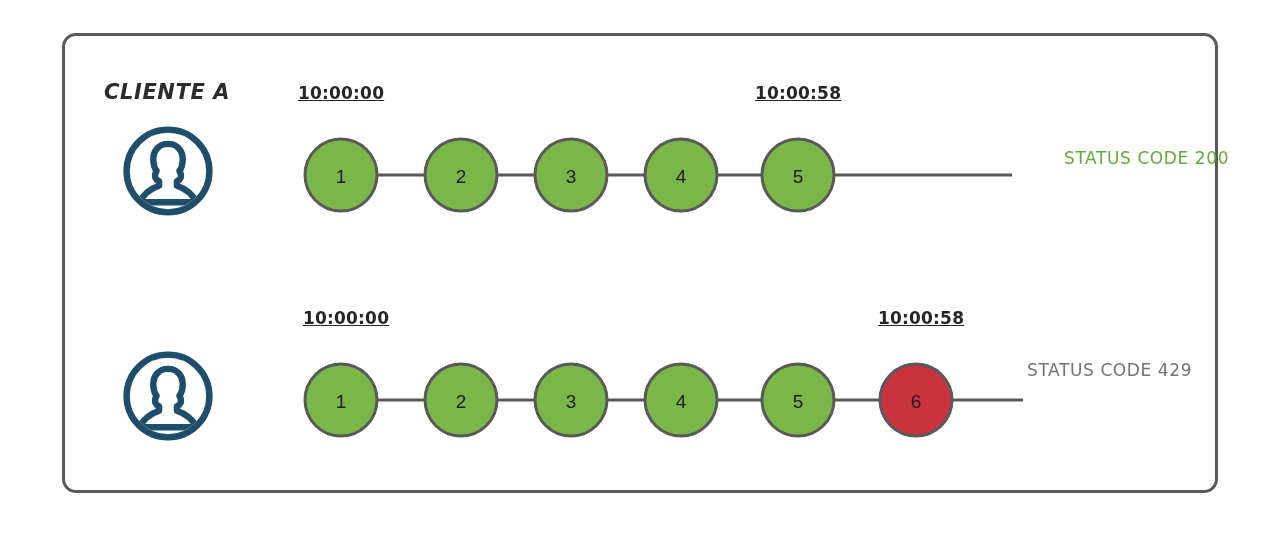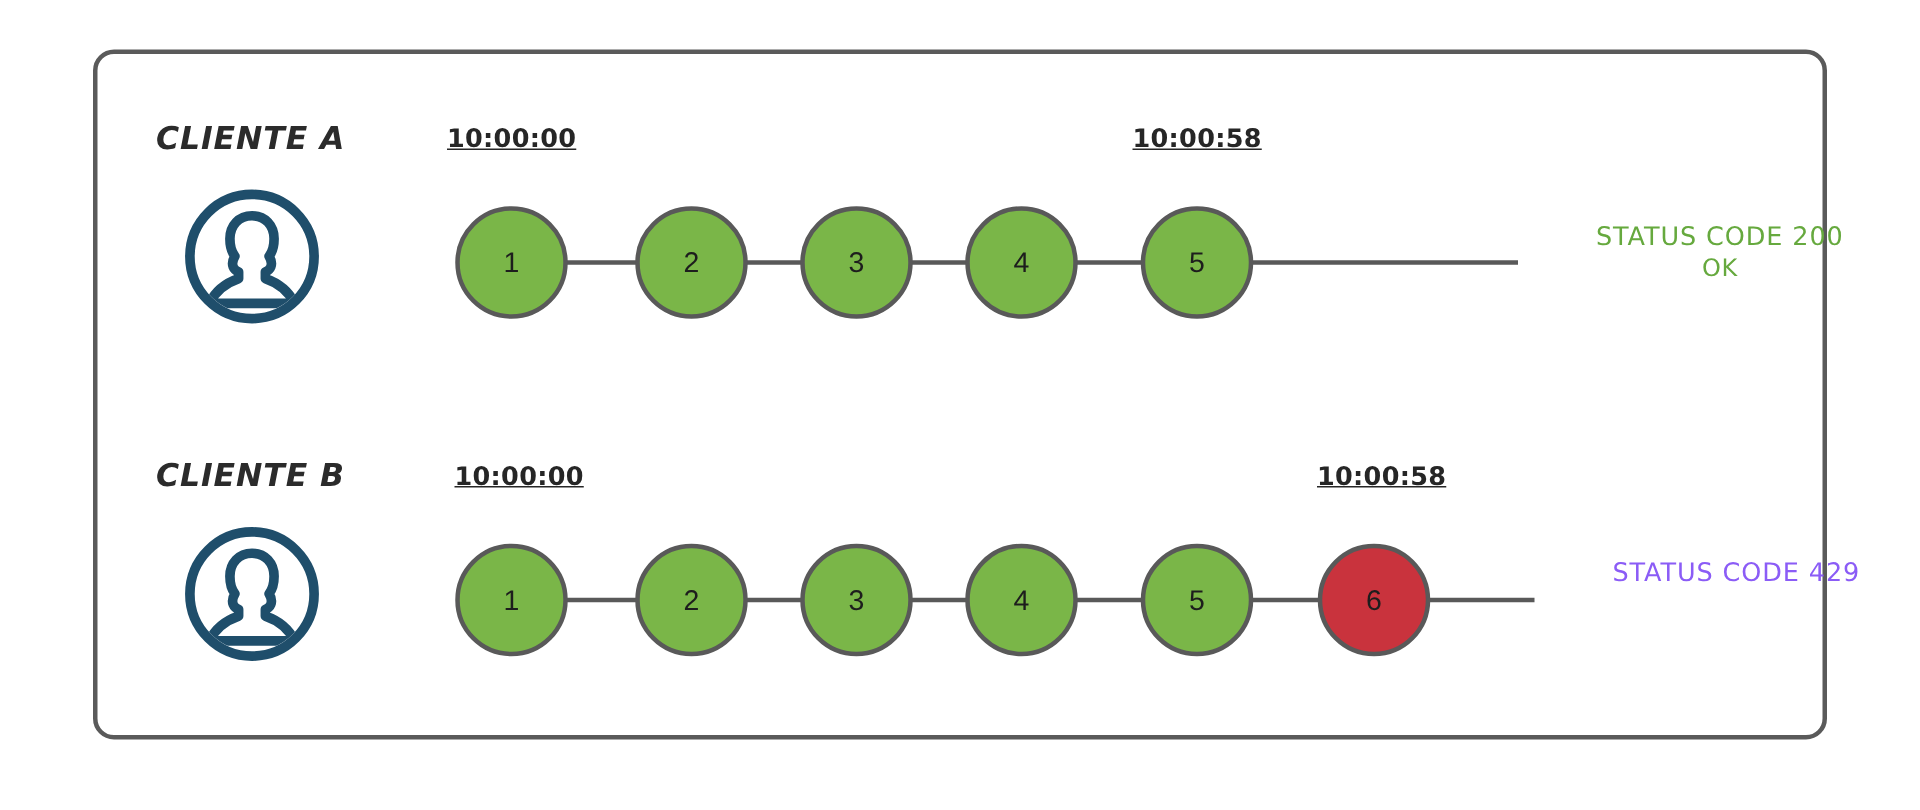--- a/index.html
+++ b/index.html
@@ -113,21 +113,21 @@
     display: block;
   }
   .status .line2 {
     font-size: 16px;
     font-weight: 500;
     letter-spacing: 0.4px;
     display: block;
     margin-top: 1px;
   }
   .status-ok { left: 1028px; top: 148px; color: #66a93e; margin-left: 36px; }
-  .status-err { left: 1027px; top: 372px; color: #8b5cf6; margin-left: 48px; }
+  .status-err { left: 1027px; top: 360px; color: #737373; }
 </style>
 </head>
 <body>
 
 <div id="canvas">
 
   <div class="frame"></div>
 
   <div class="row row-a">
 
@@ -188,21 +188,20 @@
       </g>
       <g>
         <circle cx="508" cy="50" r="36" fill="#7ab648" stroke="#595959" stroke-width="3"></circle>
         <text class="node-num" x="508" y="51">5</text>
       </g>
     </svg>
   </div>
 
   <div class="row row-b">
 
-    <div class="client-label">CLIENTE B</div>
 
     <div class="avatar">
       <svg width="92" height="92" viewBox="0 0 100 100">
         <circle cx="50" cy="50" r="45" fill="none" stroke="#1f4e6b" stroke-width="7"></circle>
         <clipPath id="clipB">
             <circle cx="50" cy="50" r="41.5"></circle>
           </clipPath>
         <g clip-path="url(#clipB)" fill="none" stroke="#1f4e6b" stroke-width="7" stroke-linecap="round" stroke-linejoin="round">
           <path d="M50 20.5
                    C40.5 20.5 34 27.5 34 37.2
@@ -257,20 +256,19 @@
       </g>
       <g>
         <circle cx="626" cy="50" r="36" fill="#c9333d" stroke="#595959" stroke-width="3"></circle>
         <text class="node-num" x="626" y="51">6</text>
       </g>
     </svg>
   </div>
 
   <div class="status status-ok">
     <span class="line1">STATUS CODE 200</span>
-    <span class="line2">OK</span>
   </div>
 
   <div class="status status-err">
     <span class="line1">STATUS CODE 429</span>
   </div>
 
 </div>
 
 </body></html>

